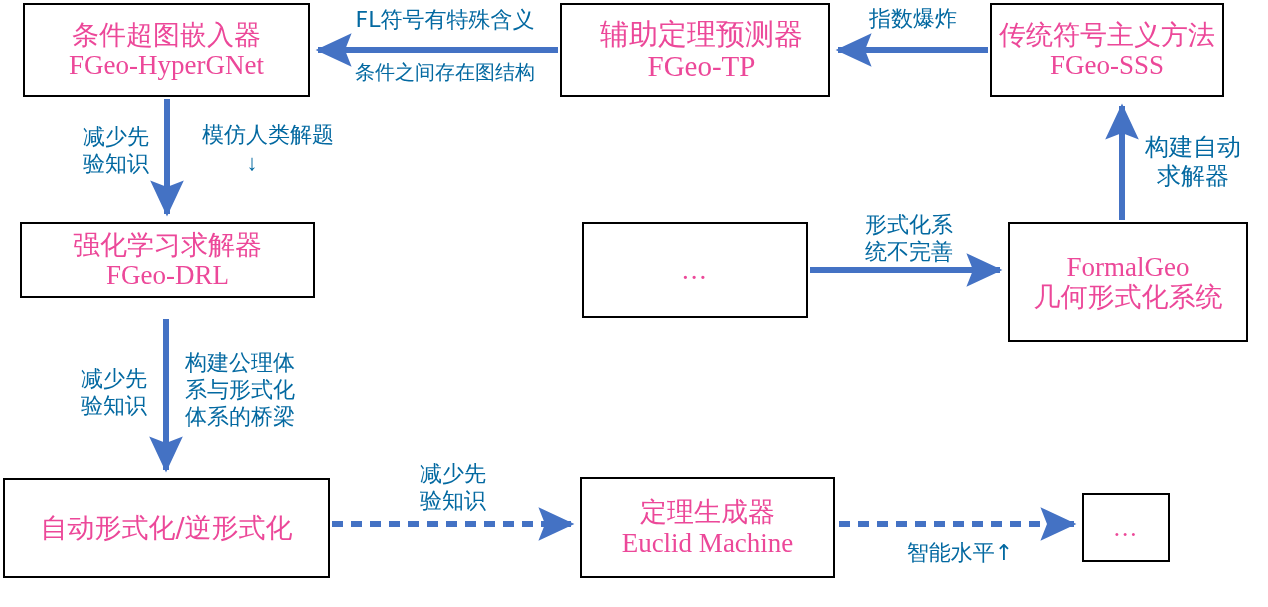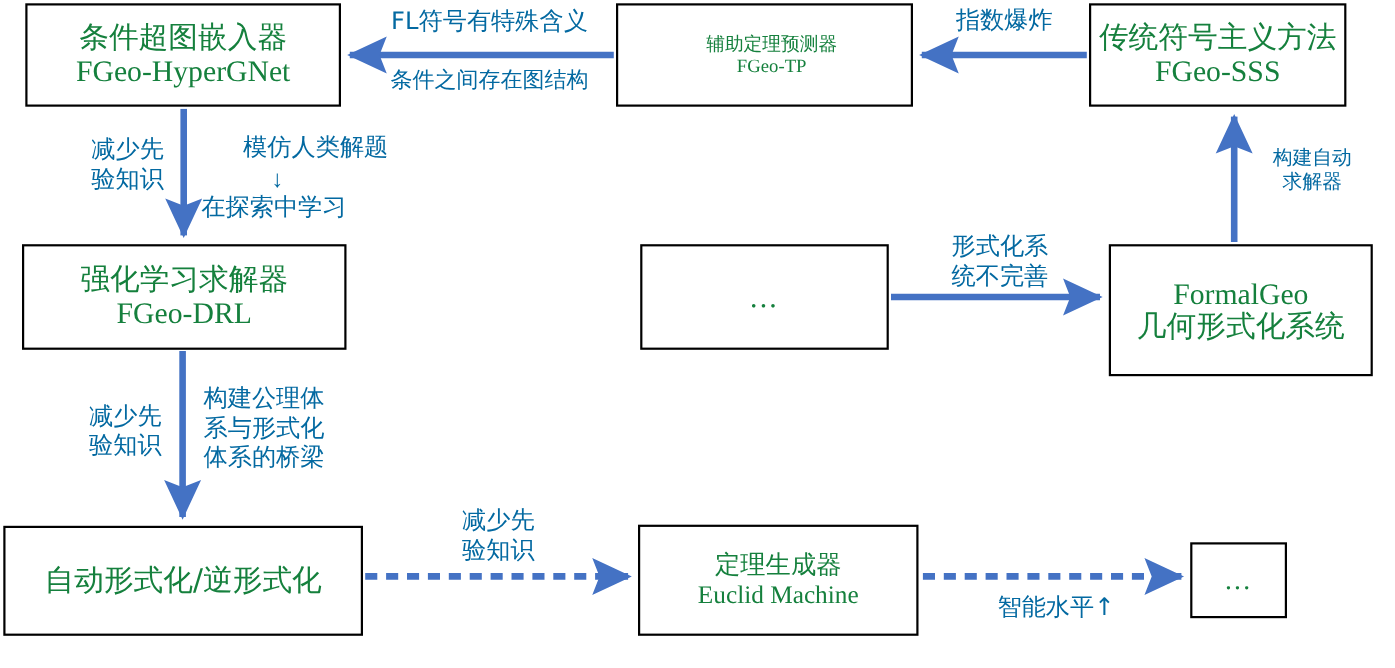--- a/index.html
+++ b/index.html
@@ -18,21 +18,21 @@
   .node {
     position: absolute;
     box-sizing: border-box;
     border: 2px solid #000000;
     background: #ffffff;
     display: flex;
     flex-direction: column;
     align-items: center;
     justify-content: center;
     text-align: center;
-    color: #15803d;
+    color: #ec4899;
     line-height: 1.12;
   }
   .node .l1 { display: block; white-space: nowrap; }
   .node .l2 { display: block; white-space: nowrap; }
   .cjk { font-family: "DejaVu Sans", "Liberation Sans", sans-serif; font-weight: 400; }
   .lat { font-family: "Liberation Serif", "DejaVu Serif", serif; }
   .lbl {
     position: absolute;
     color: #0369a1;
     text-align: center;
@@ -95,74 +95,73 @@
     <g>
       <line x1="839" y1="524" x2="1074" y2="524" stroke="#4472C4" stroke-width="6" stroke-dasharray="11 8" marker-end="url(#arrowBlue)"></line>
     </g>
   </svg>
 
   <div class="node" style="left:23px; top:3px; width:287px; height:94px; font-size:27px;">
     <span class="l1 cjk">条件超图嵌入器</span>
     <span class="l2 lat">FGeo-HyperGNet</span>
   </div>
 
-  <div class="node" style="left:560px; top:3px; width:270px; height:94px; font-size:17px;padding-left:13px;">
+  <div class="node" style="left:560px; top:3px; width:270px; height:94px; font-size:29px;padding-left:13px;">
     <span class="l1 cjk">辅助定理预测器</span>
     <span class="l2 lat">FGeo-TP</span>
   </div>
 
   <div class="node" style="left:990px; top:3px; width:234px; height:94px; font-size:27px;">
     <span class="l1 cjk">传统符号主义方法</span>
     <span class="l2 lat">FGeo-SSS</span>
   </div>
 
-  <div class="node" style="left:20px; top:222px; width:295px; height:96px; font-size:27px;">
+  <div class="node" style="left:20px; top:222px; width:295px; height:76px; font-size:27px;">
     <span class="l1 cjk">强化学习求解器</span>
     <span class="l2 lat">FGeo-DRL</span>
   </div>
 
   <div class="node" style="left:582px; top:222px; width:226px; height:96px; font-size:27px;">
     <span class="l1 dots">...</span>
   </div>
 
   <div class="node" style="left:1008px; top:222px; width:240px; height:120px; font-size:27px;">
     <span class="l1 lat">FormalGeo</span>
     <span class="l2 cjk">几何形式化系统</span>
   </div>
 
   <div class="node" style="left:3px; top:478px; width:327px; height:100px; font-size:27px;">
     <span class="l1 cjk">自动形式化/逆形式化</span>
   </div>
 
-  <div class="node" style="left:580px; top:477px; width:255px; height:101px; font-size:23px;">
+  <div class="node" style="left:580px; top:477px; width:255px; height:101px; font-size:27px;">
     <span class="l1 cjk">定理生成器</span>
     <span class="l2 lat">Euclid Machine</span>
   </div>
 
   <div class="node" style="left:1082px; top:493px; width:88px; height:69px; font-size:25px;">
     <span class="l1 dots">...</span>
   </div>
 
   <div class="lbl cjkl" style="left:330px; top:7px; width:230px; font-size:22px;">FL符号有特殊含义</div>
 
   <div class="lbl cjkl" style="left:326px; top:60px; width:238px; font-size:20px;">条件之间存在图结构</div>
 
   <div class="lbl cjkl" style="left:843px; top:6px; width:140px; font-size:22px;">指数爆炸</div>
 
-  <div class="lbl cjkl" style="left:1133px; top:133px; width:120px; font-size:18px;text-align:center;">构建自动
+  <div class="lbl cjkl" style="left:1133px; top:133px; width:120px; font-size:24px;text-align:center;">构建自动
 求解器</div>
 
   <div class="lbl cjkl" style="left:68px; top:124px; width:96px; font-size:22px;">减少先
 验知识</div>
 
-  <div class="lbl cjkl" style="left:183px; top:122px; width:170px; font-size:22px; text-align:right;">模仿人类解题</div>
+  <div class="lbl cjkl" style="left:183px; top:122px; width:170px; font-size:22px; text-align:center;">模仿人类解题</div>
 
   <div class="lbl" style="left:183px; top:150px; width:138px; font-size:22px;">↓</div>
 
-  <div class="lbl cjkl" style="left:183px; top:176px; width:170px; font-size:22px; text-align:left;">在探索中学习</div>
 
   <div class="lbl cjkl" style="left:848px; top:212px; width:122px; font-size:22px;">形式化系
 统不完善</div>
 
   <div class="lbl cjkl" style="left:66px; top:366px; width:96px; font-size:22px;">减少先
 验知识</div>
 
   <div class="lbl cjkl" style="left:185px; top:350px; width:140px; font-size:22px; text-align:left;">构建公理体
 系与形式化
 体系的桥梁</div>

